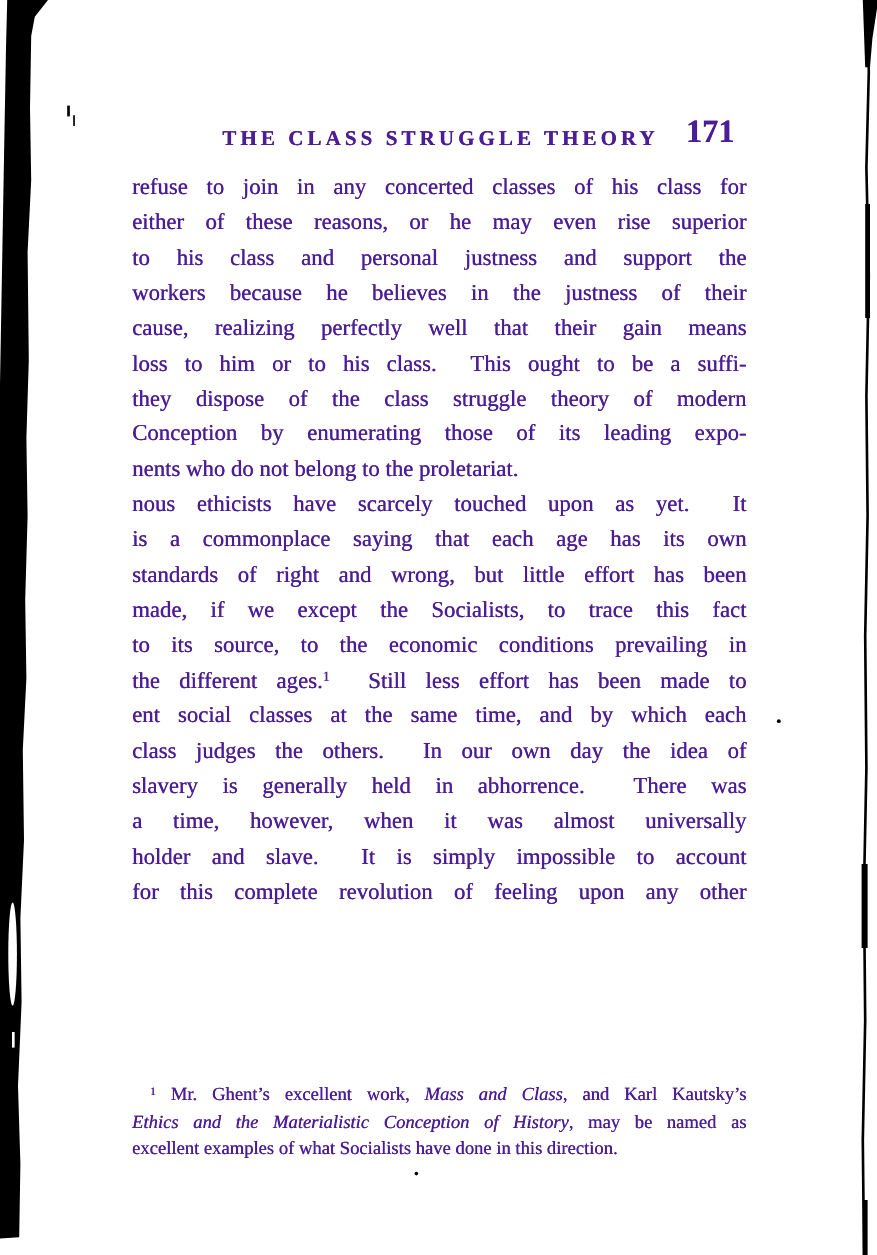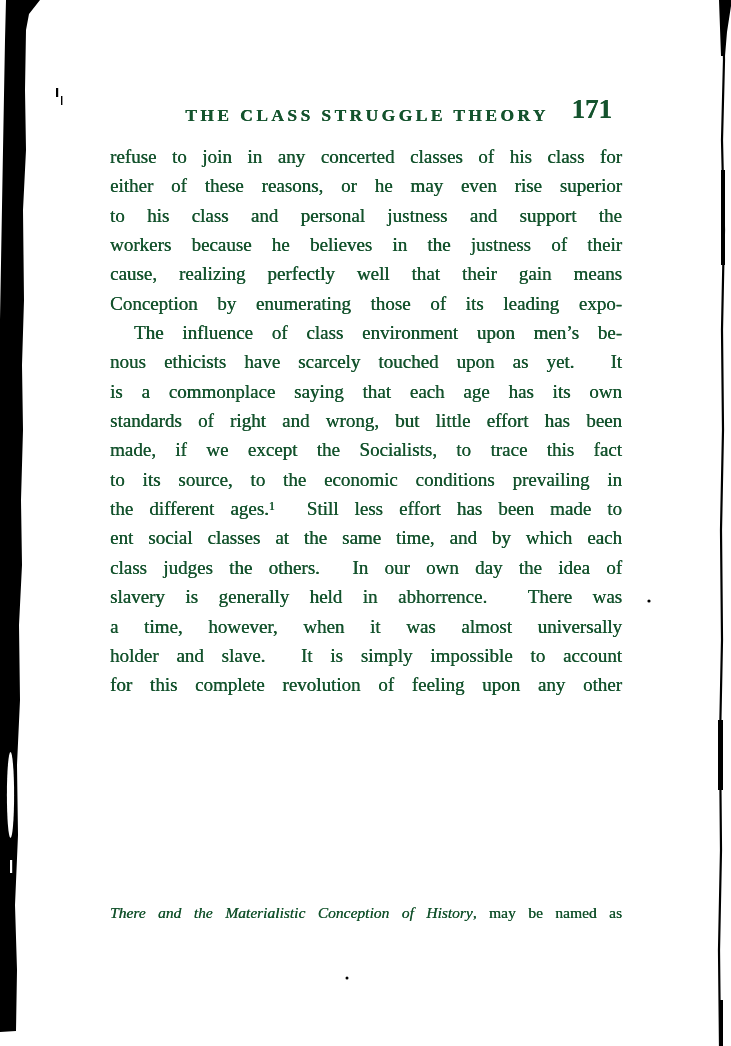--- a/index.html
+++ b/index.html
@@ -7,21 +7,21 @@
     padding: 0;
     background: #ffffff;
   }
   .page {
     position: relative;
     width: 731px;
     height: 1046px;
     background: #ffffff;
     overflow: hidden;
     font-family: "Liberation Serif", "DejaVu Serif", serif;
-    color: #14532d;
+    color: #4c1d95;
   }
   
   .running-head {
     position: absolute;
     left: 0;
     top: 96px;
     width: 731px;
     height: 34px;
   }
   .running-title {
@@ -101,38 +101,42 @@
     <span class="running-title">THE CLASS STRUGGLE THEORY</span>
     <span class="page-number">171</span>
   </div>
 
   <div class="body-text" id="body-text">
       <div class="bline"><span>refuse to join in any concerted classes of his class for</span></div>
       <div class="bline"><span>either of these reasons, or he may even rise superior</span></div>
       <div class="bline"><span>to his class and personal justness and support the</span></div>
       <div class="bline"><span>workers because he believes in the justness of their</span></div>
       <div class="bline"><span>cause, realizing perfectly well that their gain means</span></div>
+      <div class="bline"><span>loss to him or to his class.&nbsp; This ought to be a suffi-</span></div>
+      <div class="bline"><span>they dispose of the class struggle theory of modern</span></div>
       <div class="bline"><span>Conception by enumerating those of its leading expo-</span></div>
-      <div class="bline indent"><span>The influence of class environment upon men’s be-</span></div>
+      <div class="bline end"><span>nents who do not belong to the proletariat.</span></div>
       <div class="bline"><span>nous ethicists have scarcely touched upon as yet.&nbsp; It</span></div>
       <div class="bline"><span>is a commonplace saying that each age has its own</span></div>
       <div class="bline"><span>standards of right and wrong, but little effort has been</span></div>
       <div class="bline"><span>made, if we except the Socialists, to trace this fact</span></div>
       <div class="bline"><span>to its source, to the economic conditions prevailing in</span></div>
       <div class="bline"><span>the different ages.</span><sup>1</sup><span>&nbsp; Still less effort has been made to</span></div>
       <div class="bline"><span>ent social classes at the same time, and by which each</span></div>
       <div class="bline"><span>class judges the others.&nbsp; In our own day the idea of</span></div>
       <div class="bline"><span>slavery is generally held in abhorrence.&nbsp; There was</span></div>
       <div class="bline"><span>a time, however, when it was almost universally</span></div>
       <div class="bline"><span>holder and slave.&nbsp; It is simply impossible to account</span></div>
       <div class="bline"><span>for this complete revolution of feeling upon any other</span></div>
     </div>
 
   <div class="footnote" id="footnote">
-      <div class="fline"><span style="font-style: italic;">There and the Materialistic Conception of History</span><span>, may be named as</span></div>
+      <div class="fline indent"><sup>1</sup><span> Mr. Ghent’s excellent work, </span><span style="font-style: italic;">Mass and Class</span><span>, and Karl Kautsky’s</span></div>
+      <div class="fline"><span style="font-style: italic;">Ethics and the Materialistic Conception of History</span><span>, may be named as</span></div>
+      <div class="fline end"><span>excellent examples of what Socialists have done in this direction.</span></div>
     </div>
 
   <svg class="artifacts" width="731" height="1046" viewBox="0 0 731 1046">
 
     <polygon fill="#000000" points="6,0 40,0 29,14 26,30 25,90 26,150 23,210 24,300 22,365 23,430 21,500 22,565 19,625 20,700 17,765 18,835 15,905 17,970 16,1031 0,1032 0,320 3,150 5,40"></polygon>
 
     <ellipse cx="10.5" cy="795" rx="3.6" ry="43" fill="#ffffff"></ellipse>
     <rect x="10" y="860" width="2.2" height="13" fill="#ffffff"></rect>
 
     <rect x="56" y="88" width="2.2" height="9" fill="#000000"></rect>

